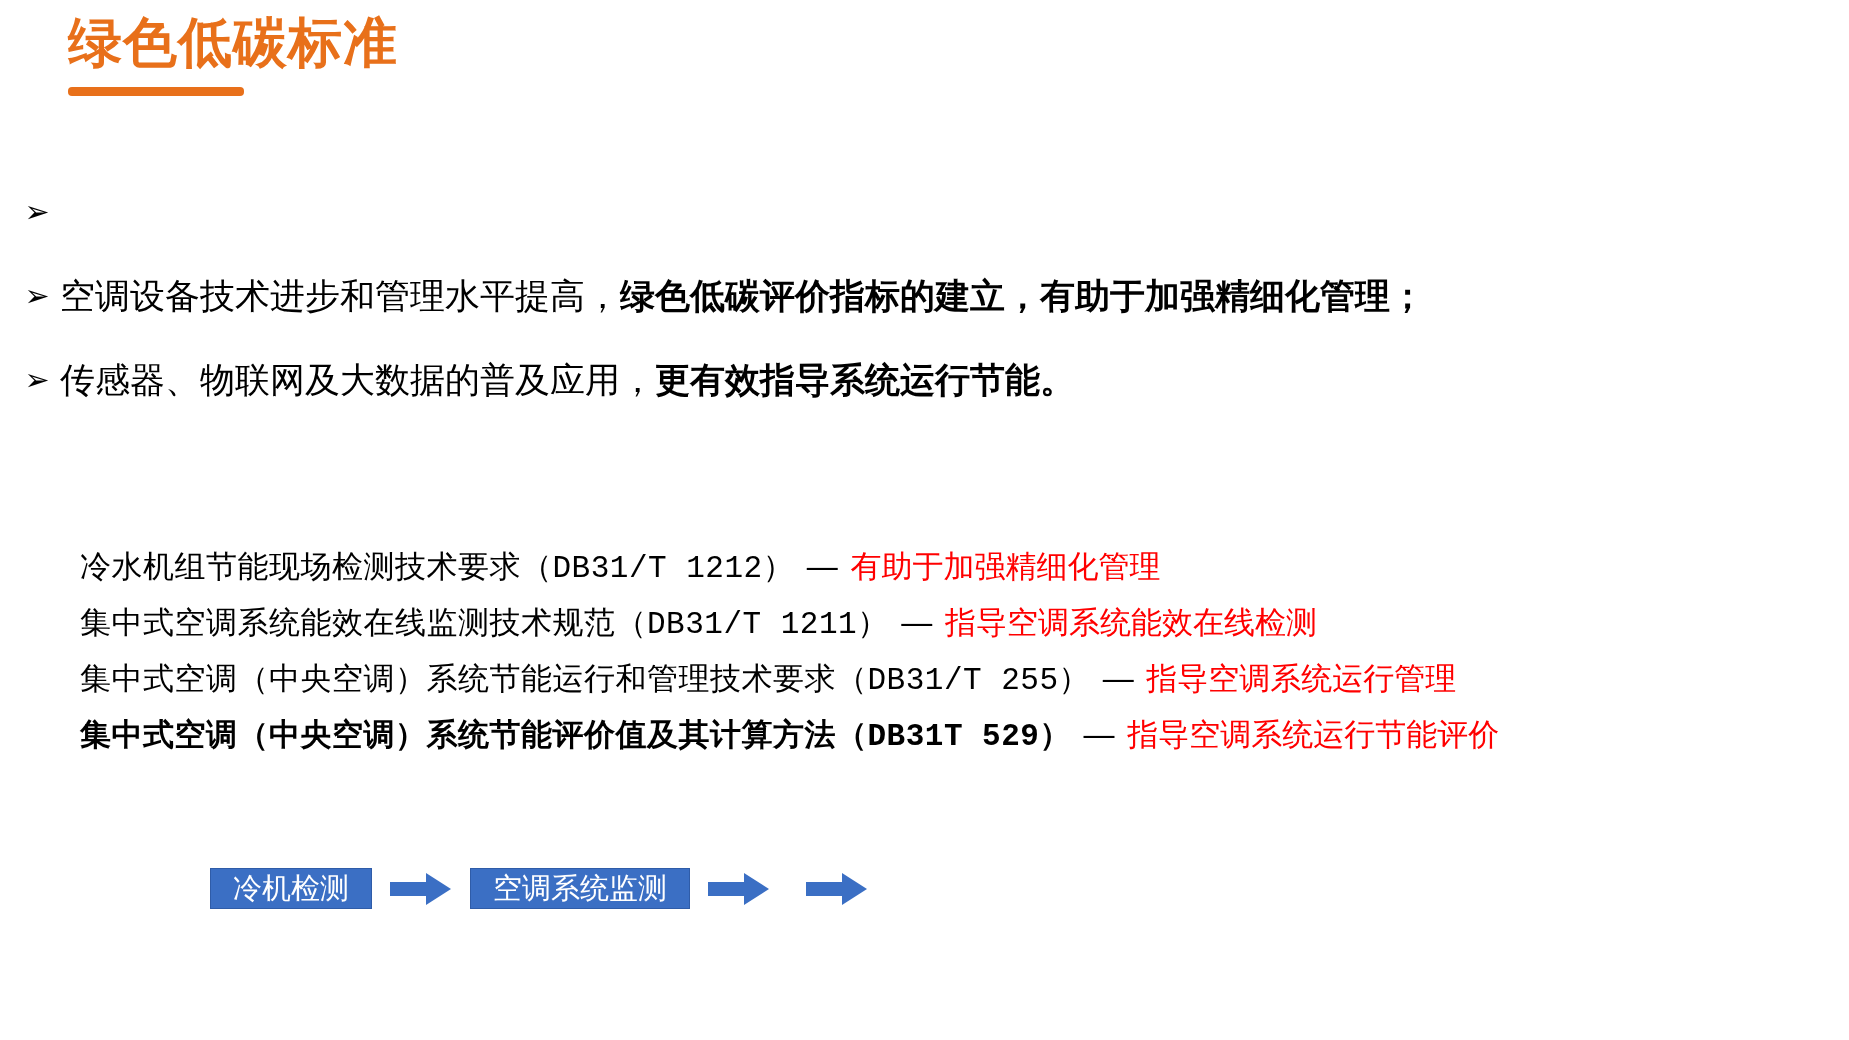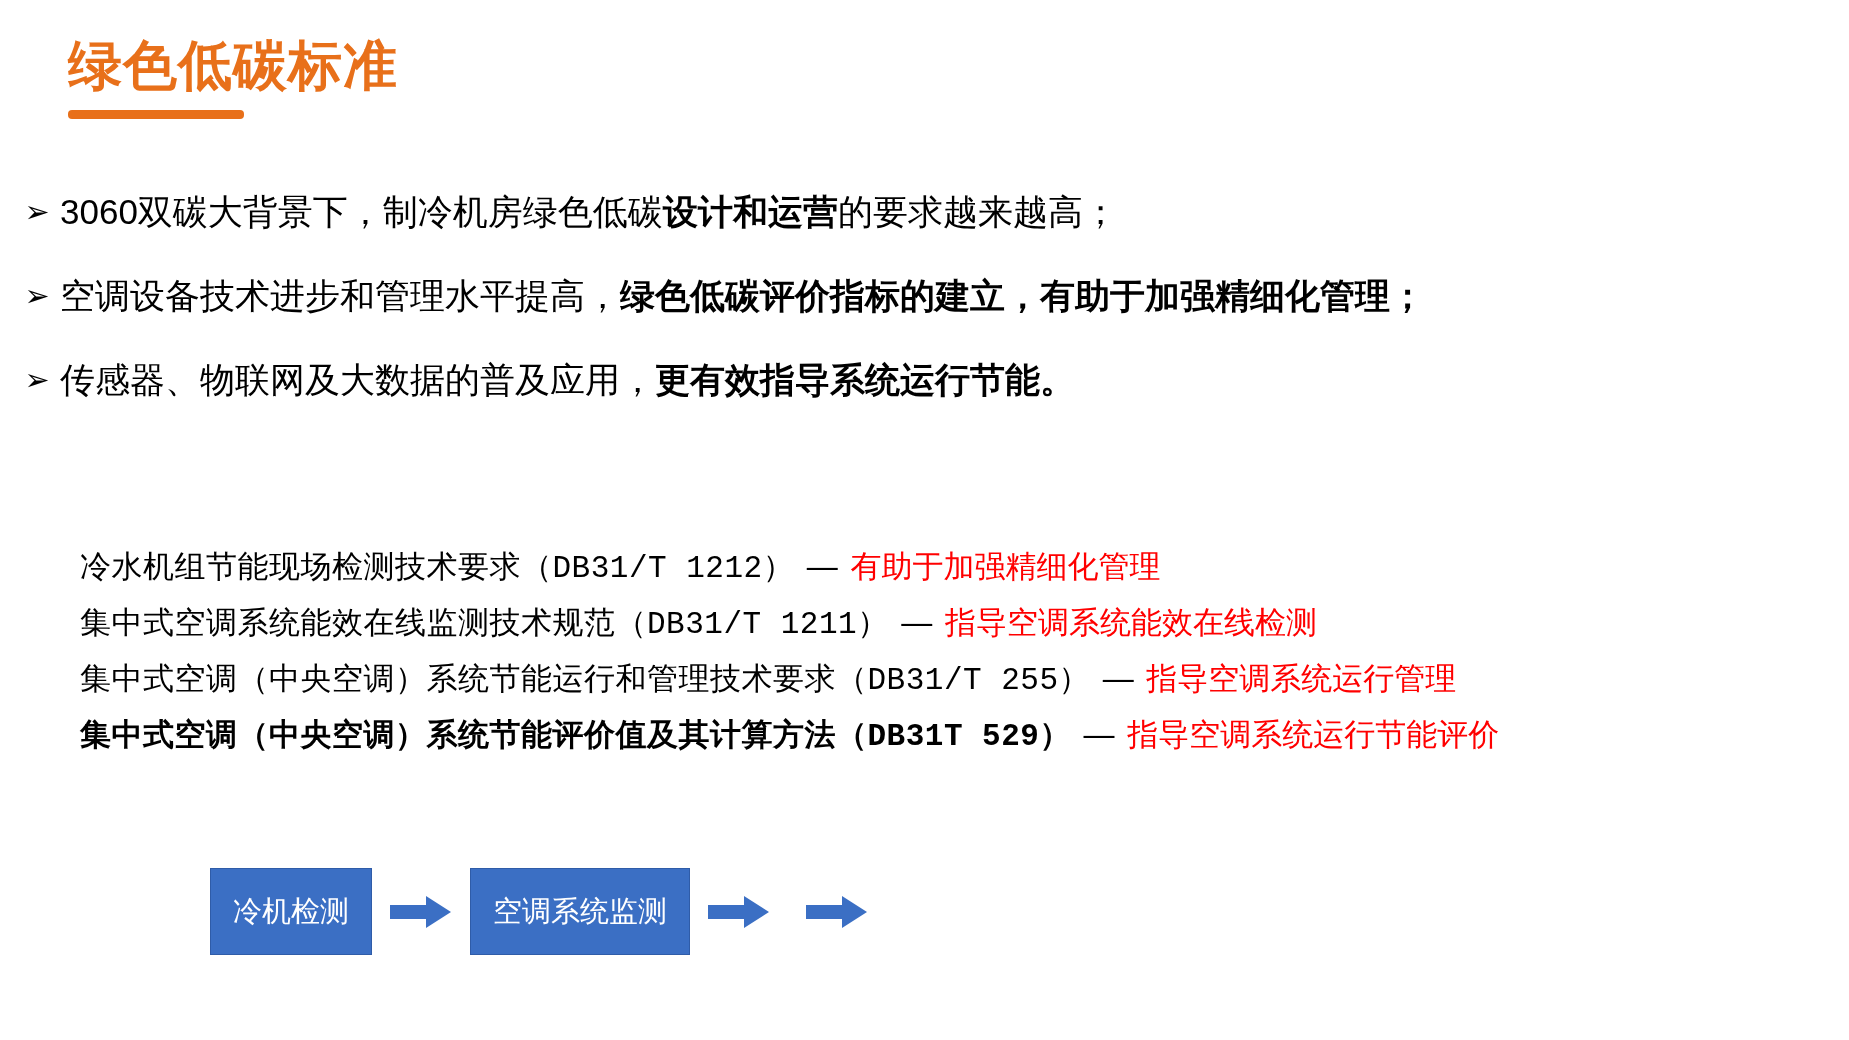--- a/index.html
+++ b/index.html
@@ -14,21 +14,20 @@
     color: #000000;
     overflow: hidden;
     position: relative;
   }
 
   
   .title-block {
     position: absolute;
     left: 68px;
     top: 14px;
-    margin-top: 23px;
   }
   .slide-title {
     font-size: 54px;
     font-weight: bold;
     color: #E8701A;
     letter-spacing: 1px;
     line-height: 1.05;
     white-space: nowrap;
   }
   .title-underline {
@@ -105,21 +104,21 @@
     left: 210px;
     top: 868px;
     display: flex;
     align-items: center;
   }
   .flow-box {
     background: #3B6FC4;
     color: #ffffff;
     font-size: 29px;
     line-height: 1;
-    padding: 28px 22px;
+    padding: 5px 22px;
     text-align: center;
     white-space: nowrap;
     border: 1px solid #2f5ca8;
   }
   .flow-arrow {
     width: 66px;
     height: 40px;
     margin: 0 16px;
     display: flex;
     align-items: center;
@@ -132,21 +131,20 @@
 
 <div class="title-block">
   <div class="slide-title">绿色低碳标准</div>
   <div class="title-underline"></div>
 </div>
 
 <div class="bullets">
 
   <div class="bullet-row">
     <span class="bullet-marker">➢</span>
-    <span class="bullet-text"><span>3060双碳大背景下，制冷机房绿色低碳</span><b>设计和运营</b><span>的要求越来越高；</span></span>
   </div>
 
   <div class="bullet-row">
     <span class="bullet-marker">➢</span>
     <span class="bullet-text"><span>空调设备技术进步和管理水平提高，</span><b>绿色低碳评价指标的建立，有助于加强精细化管理；</b></span>
   </div>
 
   <div class="bullet-row">
     <span class="bullet-marker">➢</span>
     <span class="bullet-text"><span>传感器、物联网及大数据的普及应用，</span><b>更有效指导系统运行节能。</b></span>

